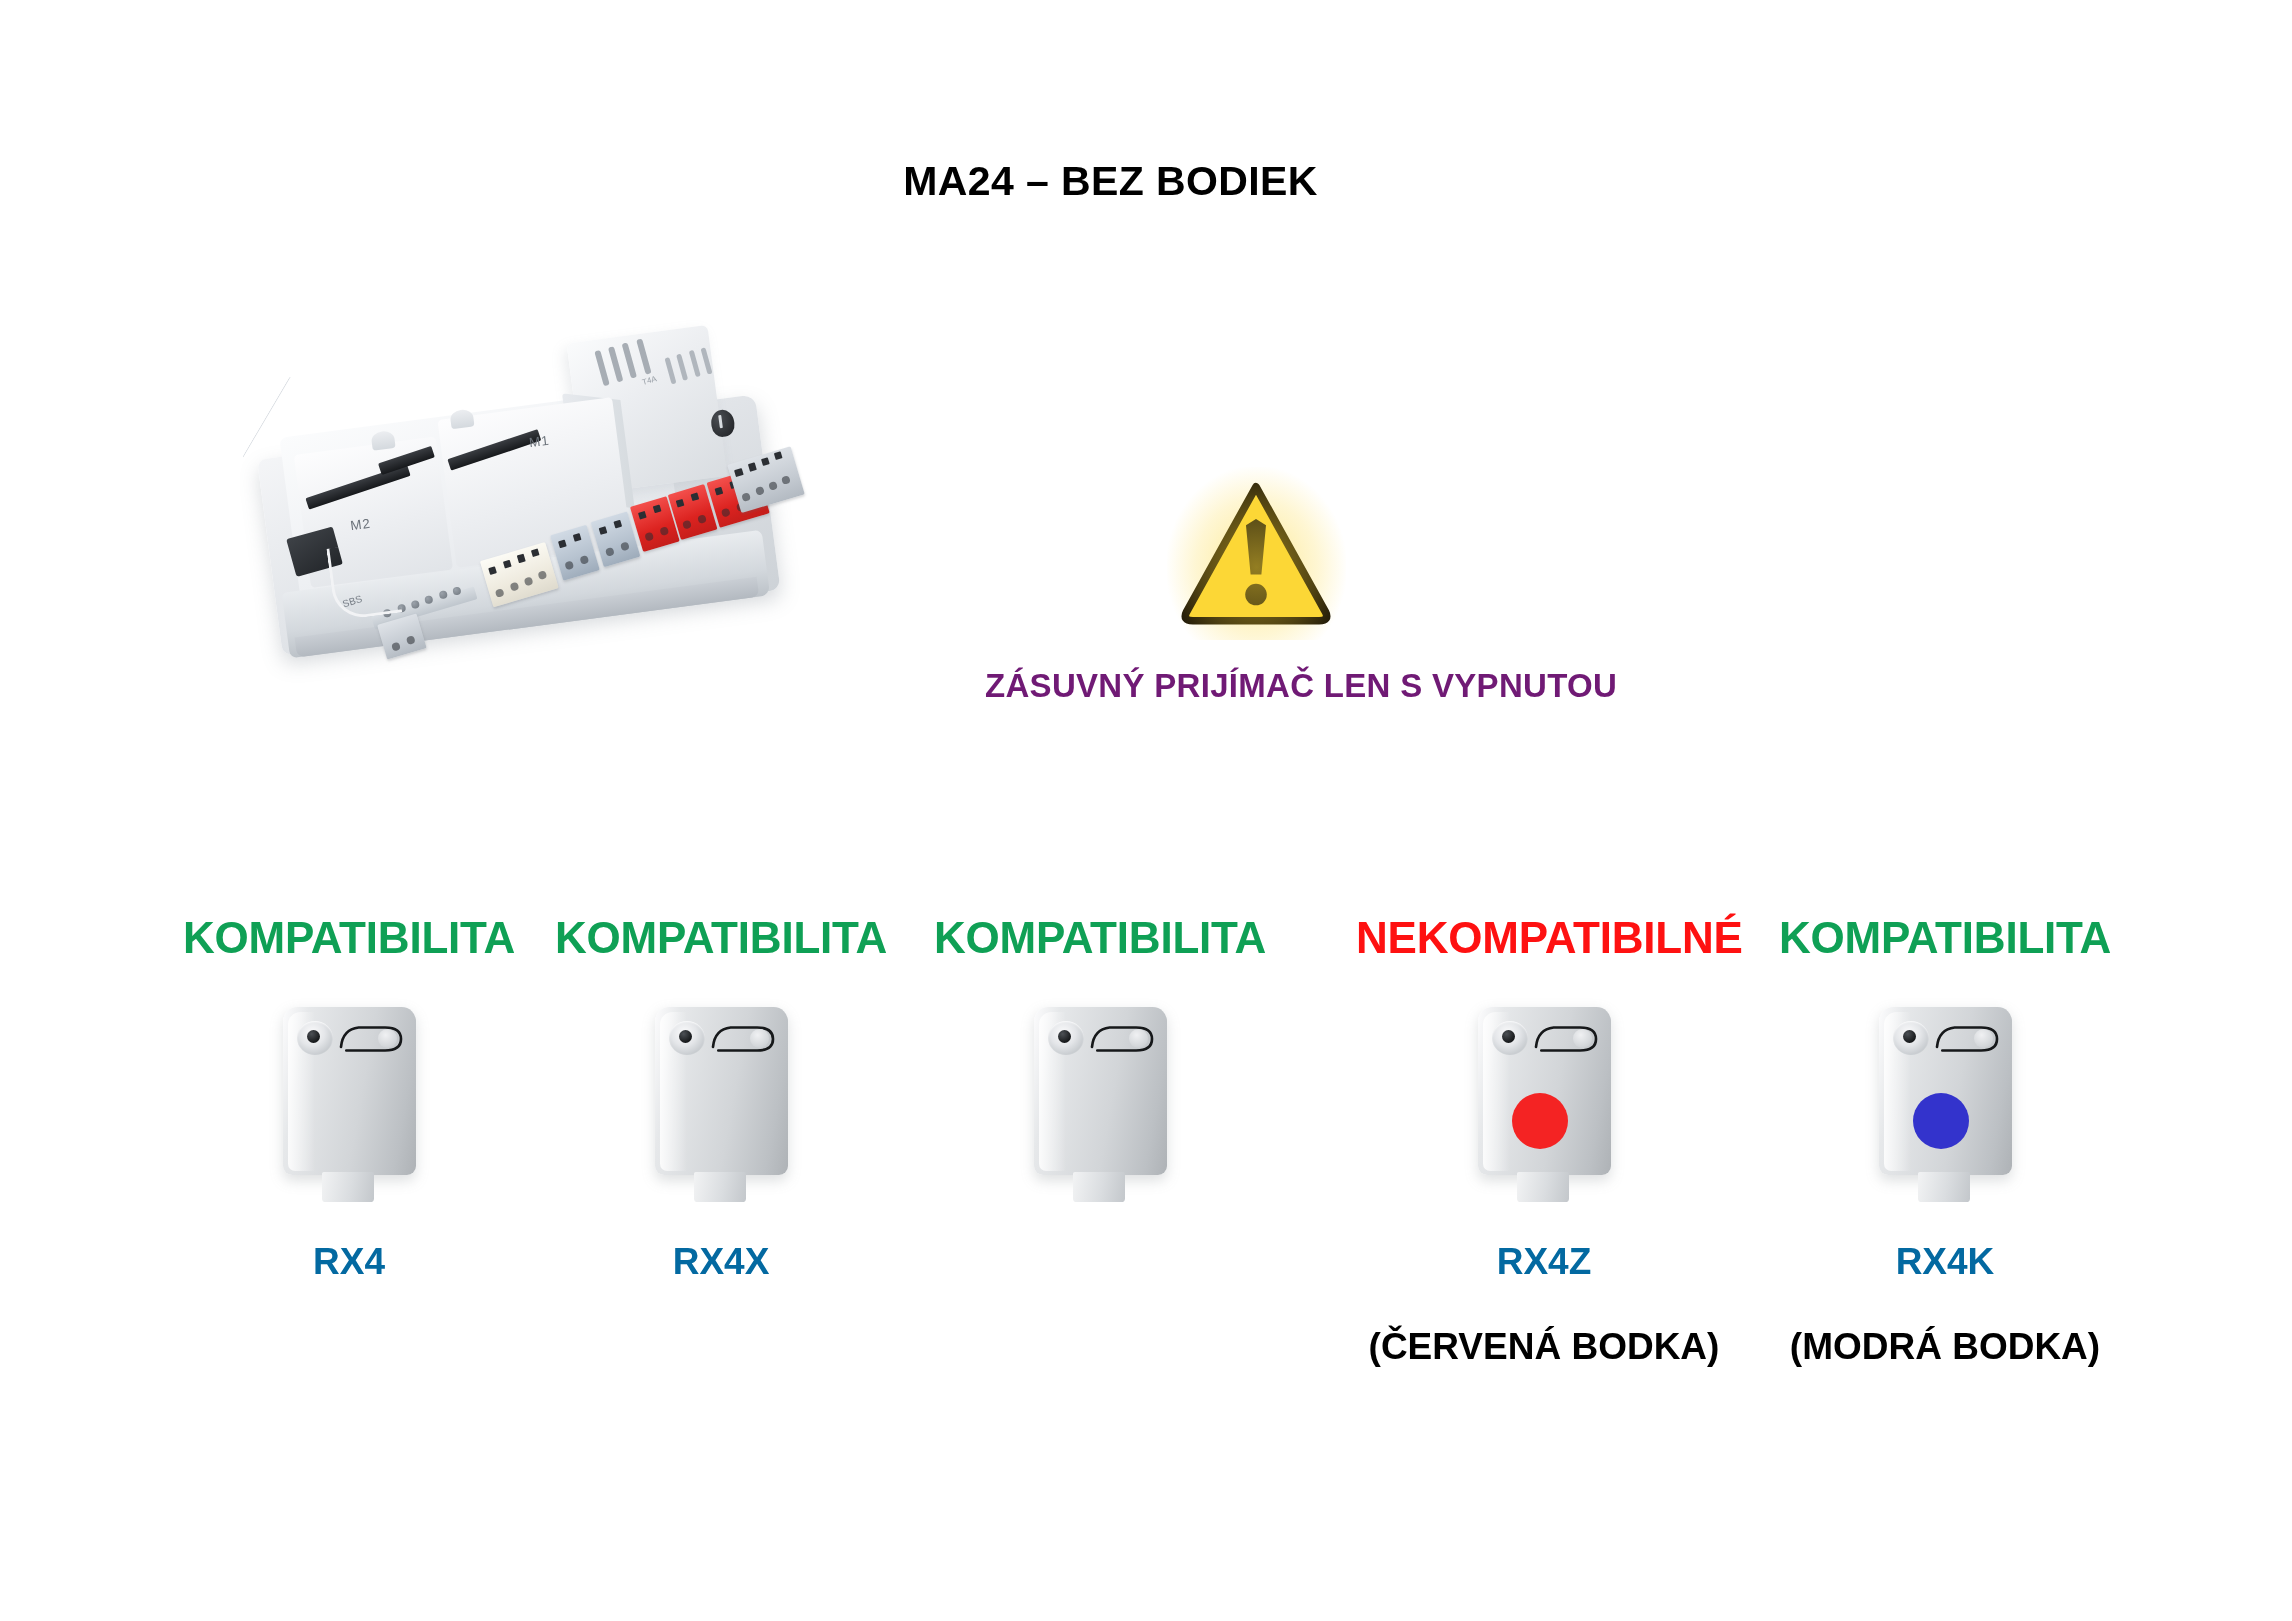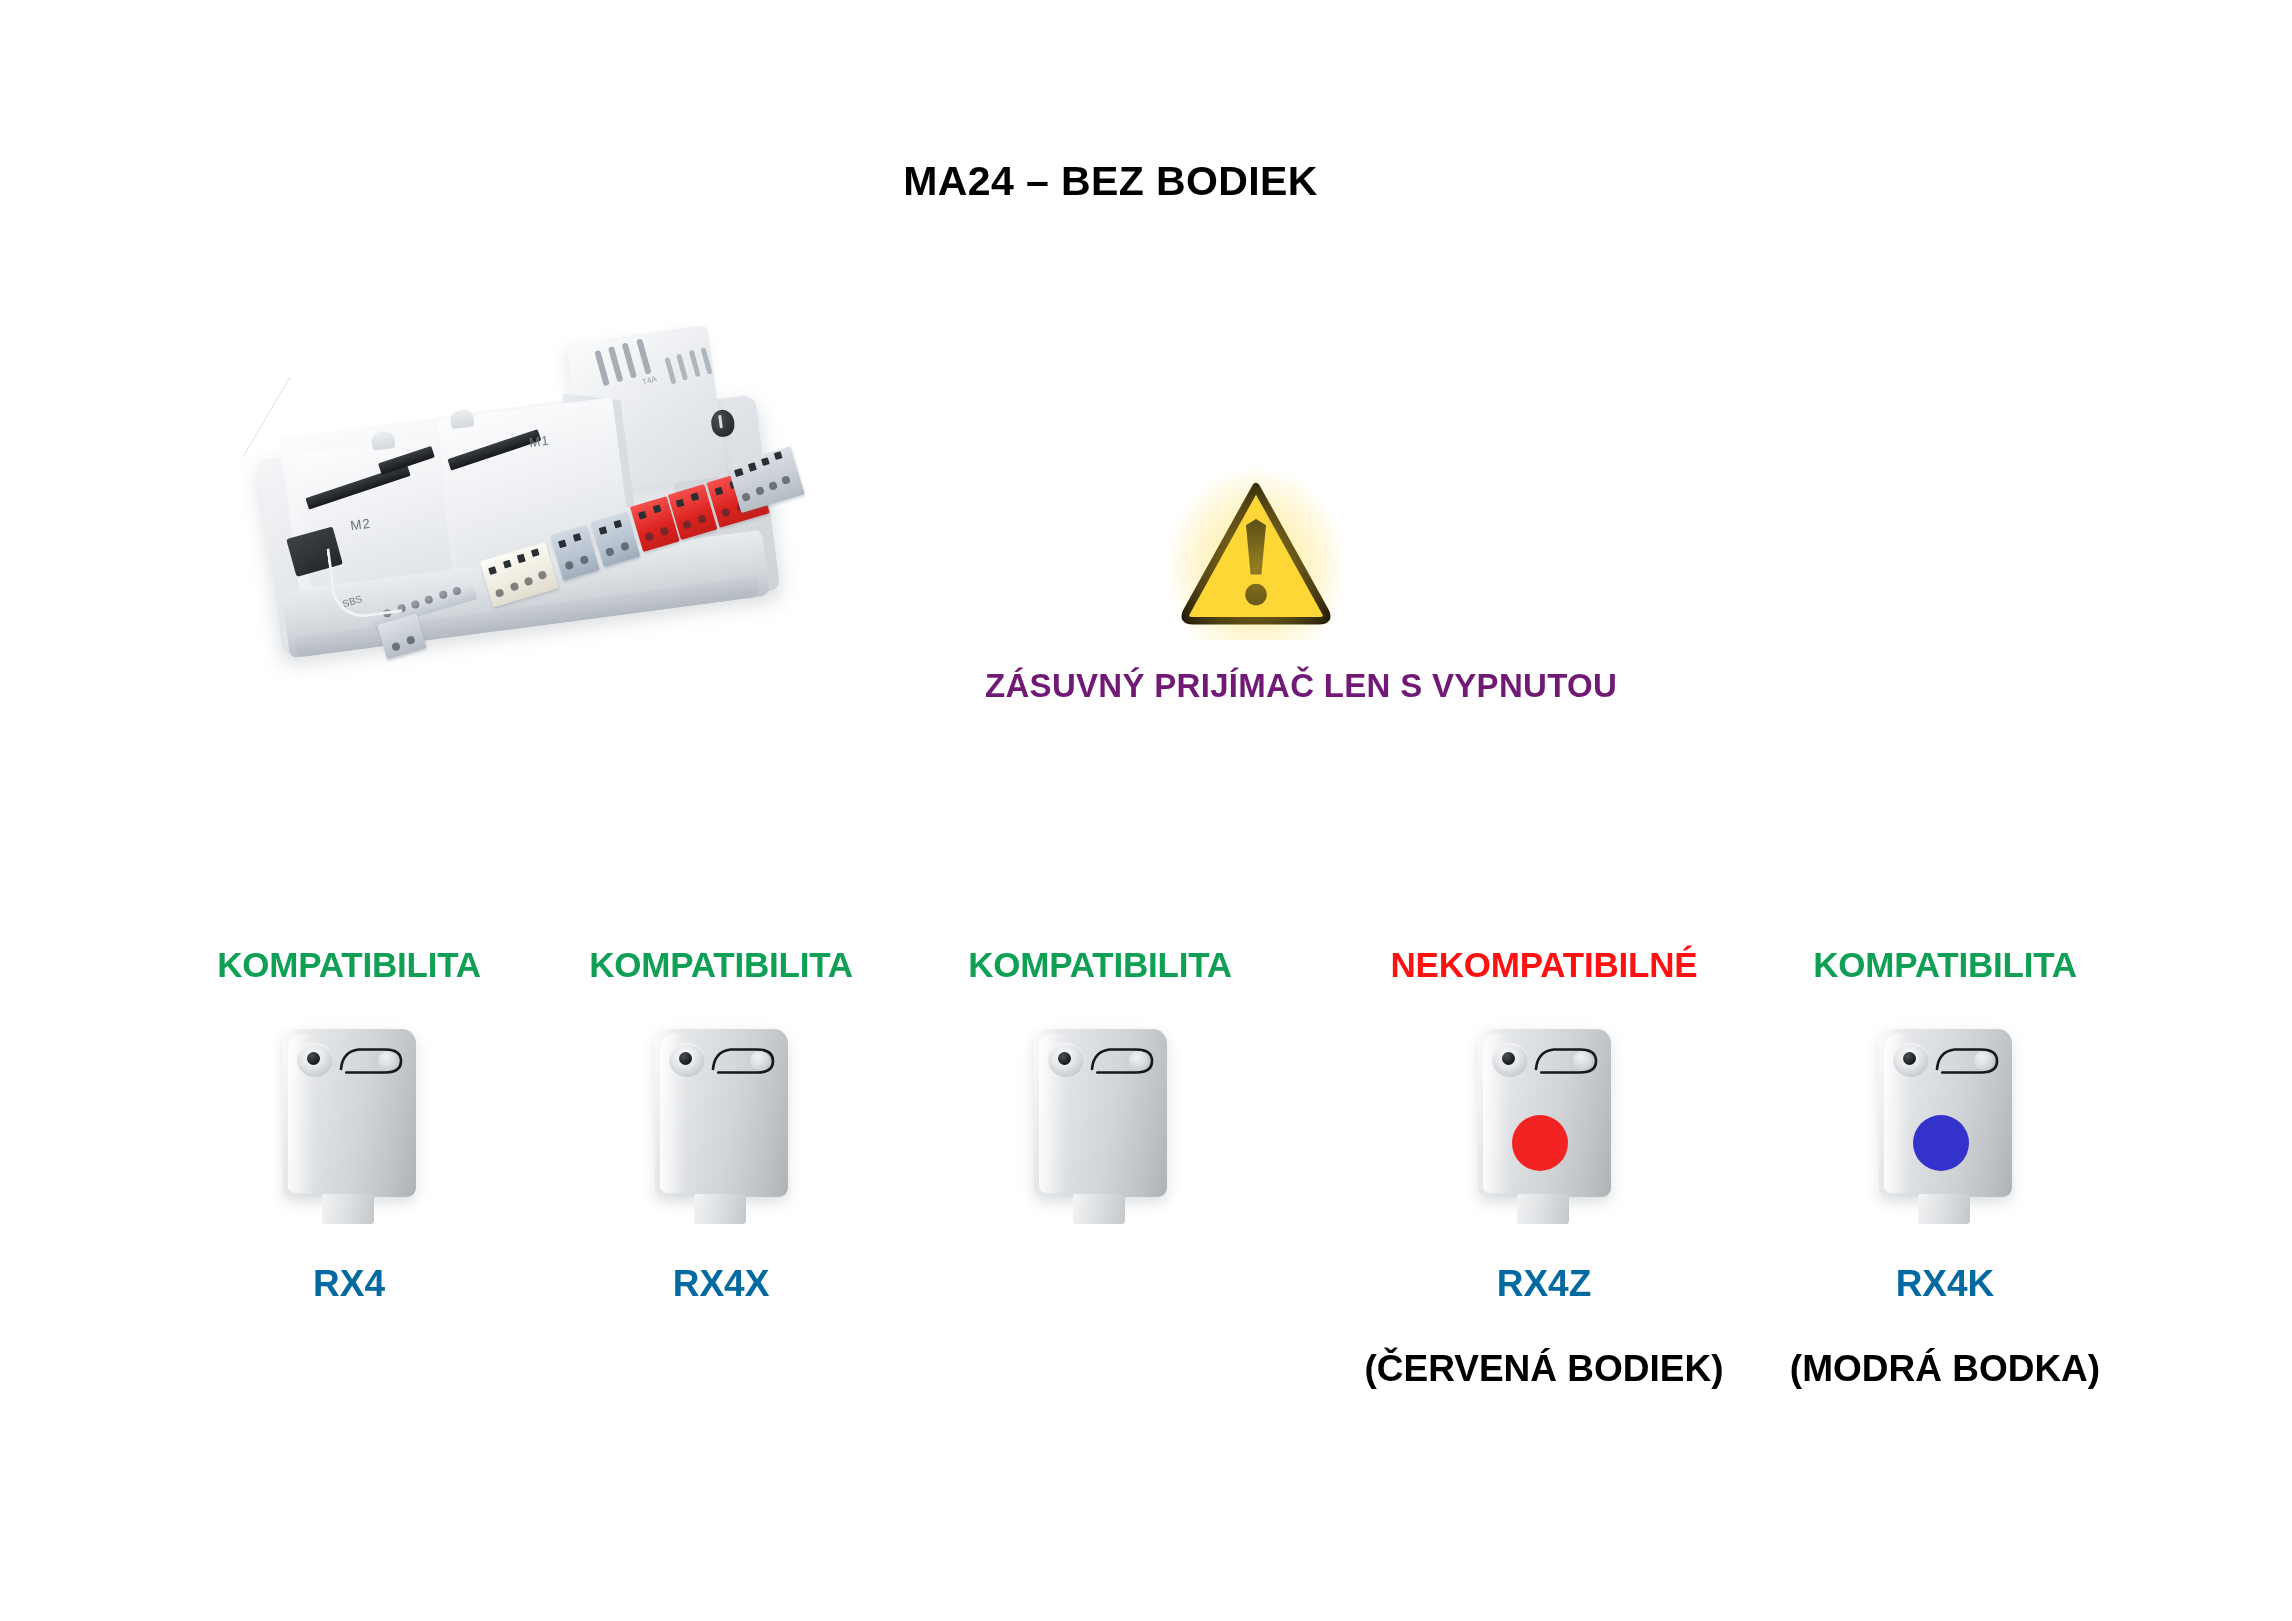--- a/index.html
+++ b/index.html
@@ -296,25 +296,24 @@
     width: 2293px;
     height: 573px;
   }
   .device-col {
     position: absolute;
     top: 0;
     width: 376px;
     text-align: center;
   }
   .compat-label {
-    font-size: 35px;
+    font-size: 44px;
     font-weight: bold;
     letter-spacing: -0.2px;
     white-space: nowrap;
-    margin-top: 32px;
   }
   .compat-label.yes { color: #0FA055; }
   .compat-label.no  { color: #FE1111; }
 
   .remote {
     position: relative;
     width: 133px;
     height: 195px;
     margin: 44px auto 0 auto;
   }
@@ -603,21 +602,21 @@
       <div class="remote-socket"></div>
       <div class="remote-socket-dot"></div>
       <svg class="remote-loop" viewBox="0 0 72 34">
         <path d="M2 26 Q4 6 22 4 L52 4 Q70 4 70 17 Q70 30 52 30 L8 30" fill="none" stroke="#16181A" stroke-width="3" stroke-linecap="round"></path>
       </svg>
       <div class="remote-loop-hole"></div>
       <div class="remote-dot red"></div>
       <div class="remote-plug"></div>
     </div>
     <div class="device-name">RX4Z</div>
-    <div class="device-sub">(ČERVENÁ BODIEK)</div>
+    <div class="device-sub">(ČERVENÁ BODKA)</div>
   </div>
 
   <div class="device-col" style="left:1757px;">
     <div class="compat-label yes">KOMPATIBILITA</div>
     <div class="remote">
       <div class="remote-body">
         <div class="remote-sheen"></div>
       </div>
       <div class="remote-socket"></div>
       <div class="remote-socket-dot"></div>

